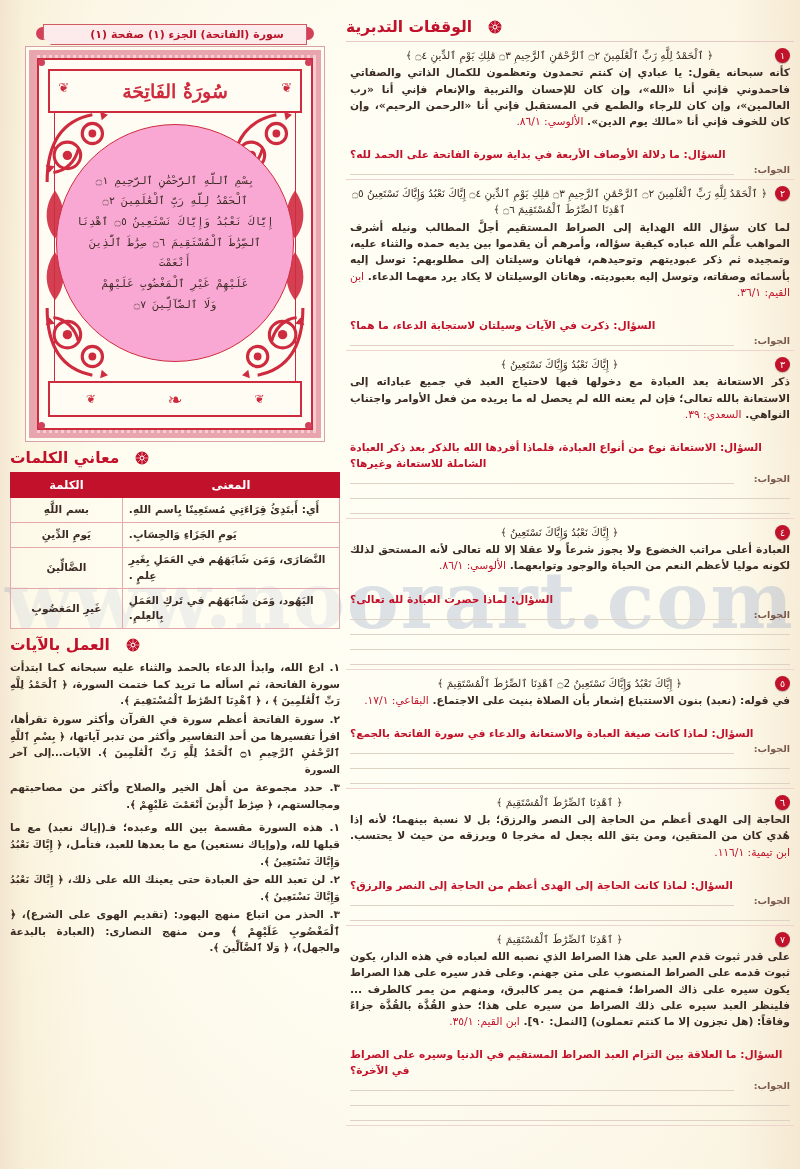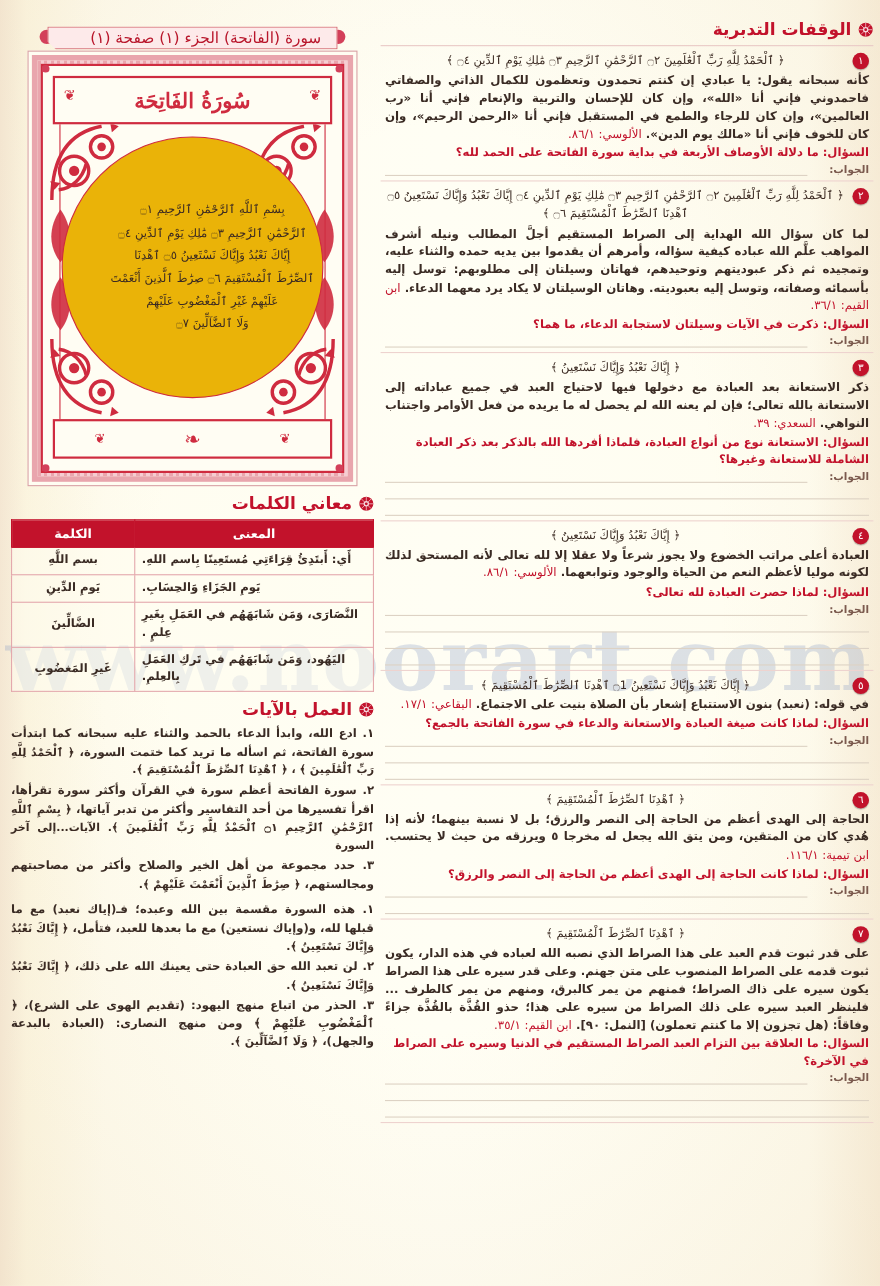--- a/index.html
+++ b/index.html
@@ -36,22 +36,22 @@
   
   .col-right{
     position:absolute;right:6px;top:18px;width:448px;height:1140px;
   }
   .col-left{
     position:absolute;left:10px;top:22px;width:330px;height:1135px;
   }
 
   
   .sec-head{
-    display:flex;align-items:center;justify-content:flex-start;
-    gap:6px;margin-bottom:5px;
+    display:flex;align-items:center;justify-content:flex-end;
+    gap:16px;margin-bottom:5px;
   }
   .sec-head .title{
     color:#c2122b;font-weight:bold;font-size:15.5px;
     letter-spacing:0px;
   }
   .rosette{
     width:14px;height:14px;flex:none;position:relative;display:inline-block;
   }
   .rosette svg{display:block;}
 
@@ -80,42 +80,42 @@
     direction:rtl;
   }
   .t-body{
     color:#3a2b24;font-size:10.7px;line-height:1.52;
     text-align:justify;margin-top:2px;
     font-weight:bold;
   }
   .src{color:#c2122b;font-weight:normal;}
   .t-q{
     color:#c2122b;font-size:10.6px;font-weight:bold;
-    line-height:1.5;text-align:right;margin-top:2px;
+    line-height:1.5;text-align:left;margin-top:17px;
   }
   .t-a{
     color:#7b5a4e;font-size:9.5px;font-weight:bold;margin-top:1px;
     display:flex;align-items:flex-end;gap:20px;
   }
   .t-a .lbl{flex:none;}
   .t-a .rule{flex:1;border-bottom:1px solid #ddd2c4;height:9px;}
   .ans-line{border-bottom:1px solid #ddd2c4;height:14px;}
 
   
   .surah-tab{
     position:relative;width:292px;margin:0 auto 0 auto;height:24px;
   }
   .tab-shape{
     position:absolute;left:14px;right:14px;top:2px;height:19px;
     background:#fdeaea;border:1px solid #cf5b63;
     clip-path:polygon(0 0,100% 0,100% 100%,8px 100%,0 65%);
     display:flex;align-items:center;justify-content:center;
   }
   .tab-shape span{
-    color:#b8152a;font-size:14px;font-weight:normal;margin-left:24px;
+    color:#b8152a;font-size:11px;font-weight:bold;margin-left:24px;
   }
   .tab-dot{
     position:absolute;width:13px;height:13px;border-radius:50%;
     background:#d3405a;top:5px;
   }
   .tab-dot.l{left:7px;} .tab-dot.r{right:7px;}
 
   .quran-frame{
     position:relative;width:300px;height:396px;margin:0 auto;
     background:#fffdf2;
@@ -149,22 +149,23 @@
   }
   .qf-foot{
     position:absolute;left:22px;right:22px;bottom:24px;height:32px;
     border:2.5px solid #cf2b3f;background:#fffdf3;z-index:3;
     display:flex;align-items:center;justify-content:space-around;
   }
   .qf-circle{
     position:absolute;left:50%;top:196px;transform:translate(-50%,-50%);
     width:236px;height:236px;border-radius:50%;
     border:1.5px solid #cf2b3f;z-index:3;
-    display:flex;align-items:center;
-    background:#eab308;
+    display:flex;align-items:center;justify-content:center;
+    background:#f9a8d4;
+    font-family:Liberation Mono, monospace;
   }
   .qf-verses{
     width:200px;text-align:center;color:#3b2a22;
     font-size:10.6px;line-height:1.95;direction:rtl;
   }
   .orn{position:absolute;z-index:2;color:#cf2b3f;}
 
   
   .wtable{
     width:100%;border-collapse:collapse;margin-top:3px;
@@ -272,21 +273,21 @@
             <span class="lbl">الجواب:</span>
             <span class="rule"></span>
           </div>
           <div class="ans-line"></div>
           <div class="ans-line"></div>
           <div class="ans-line"></div>
         </div>
         <div class="t-item">
           <div class="t-ayah-row">
             <div class="num-badge">٥</div>
-            <div class="ayah">﴿ إِيَّاكَ نَعْبُدُ وَإِيَّاكَ نَسْتَعِينُ ۝1 ٱهْدِنَا ٱلصِّرَٰطَ ٱلْمُسْتَقِيمَ ﴾</div>
+            <div class="ayah">﴿ إِيَّاكَ نَعْبُدُ وَإِيَّاكَ نَسْتَعِينُ ۝2 ٱهْدِنَا ٱلصِّرَٰطَ ٱلْمُسْتَقِيمَ ﴾</div>
           </div>
           <div class="t-body">في قوله: (نعبد) بنون الاستتباع إشعار بأن الصلاة بنيت على الاجتماع. <span class="src">البقاعي: ١٧/١.</span></div>
           <div class="t-q">السؤال: لماذا كانت صيغة العبادة والاستعانة والدعاء في سورة الفاتحة بالجمع؟</div>
           <div class="t-a">
             <span class="lbl">الجواب:</span>
             <span class="rule"></span>
           </div>
           <div class="ans-line"></div>
           <div class="ans-line"></div>
         </div>
@@ -413,21 +414,21 @@
       <svg class="orn" width="26" height="120" viewBox="0 0 30 140" style="right:16px;top:140px">
         <g fill="#cf2b3f">
           <path d="M15 4 C28 22 28 44 15 60 C2 44 2 22 15 4z" opacity=".9"></path>
           <path d="M15 76 C28 94 28 116 15 132 C2 116 2 94 15 76z" opacity=".9"></path>
         </g>
       </svg>
 
       <div class="qf-circle">
         <div class="qf-verses">
             <div>بِسْمِ ٱللَّهِ ٱلرَّحْمَٰنِ ٱلرَّحِيمِ ۝١</div>
-            <div>ٱلرَّحْمَٰنِ ٱلرَّحِيمِ ۝٣ مَٰلِكِ يَوْمِ ٱلدِّينِ ۝٤</div>
+            <div>ٱلْحَمْدُ لِلَّهِ رَبِّ ٱلْعَٰلَمِينَ ۝٢</div>
             <div>إِيَّاكَ نَعْبُدُ وَإِيَّاكَ نَسْتَعِينُ ۝٥ ٱهْدِنَا</div>
             <div>ٱلصِّرَٰطَ ٱلْمُسْتَقِيمَ ۝٦ صِرَٰطَ ٱلَّذِينَ أَنْعَمْتَ</div>
             <div>عَلَيْهِمْ غَيْرِ ٱلْمَغْضُوبِ عَلَيْهِمْ</div>
             <div>وَلَا ٱلضَّآلِّينَ ۝٧</div>
           </div>
       </div>
 
       <div class="qf-foot">
         <span class="orn" style="position:static;font-size:12px">❦</span>
         <span class="orn" style="position:static;font-size:18px">❧</span>

